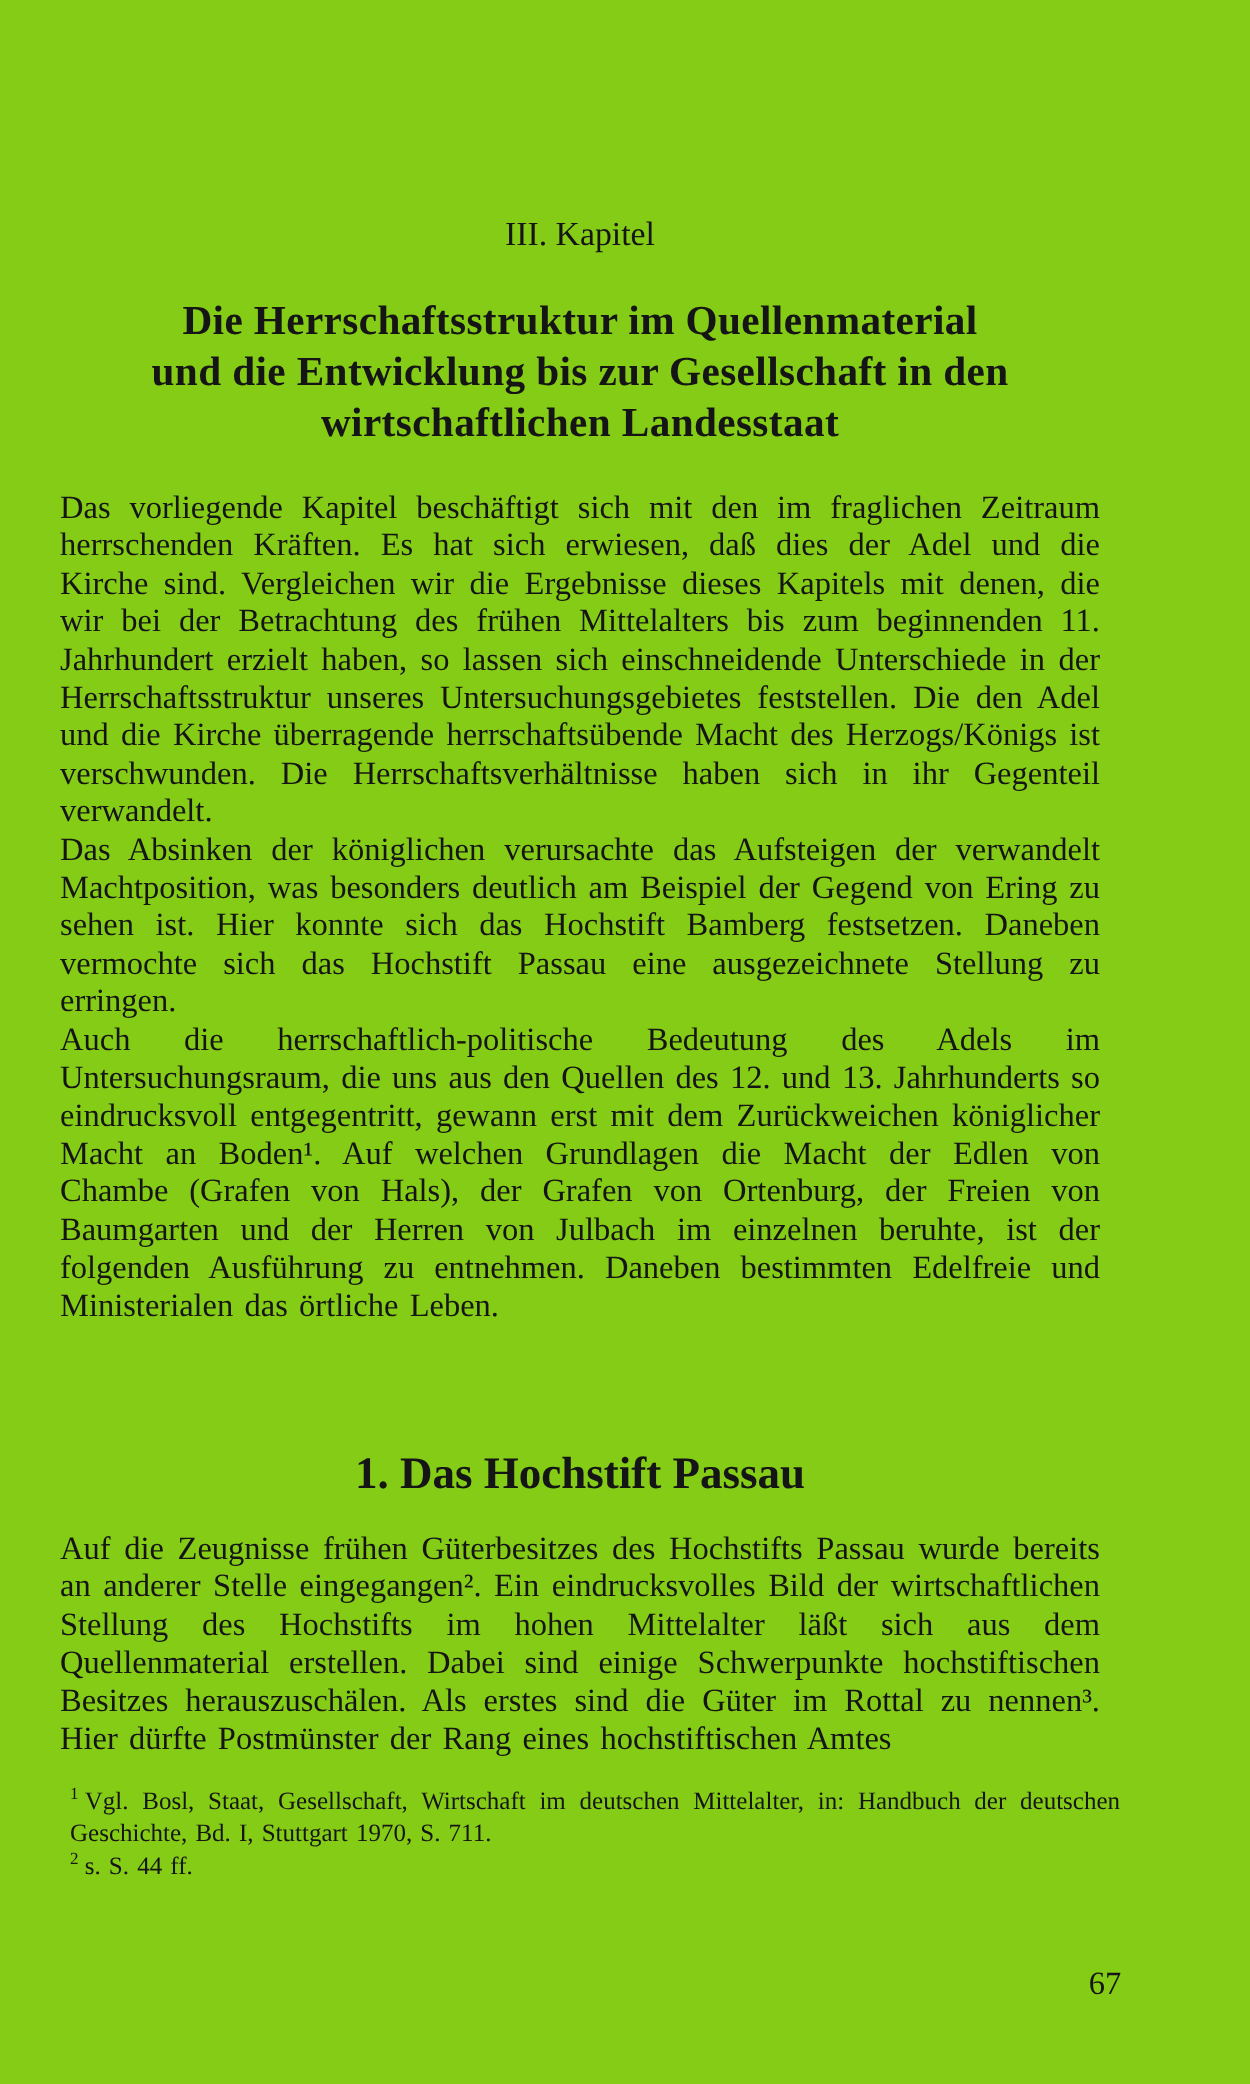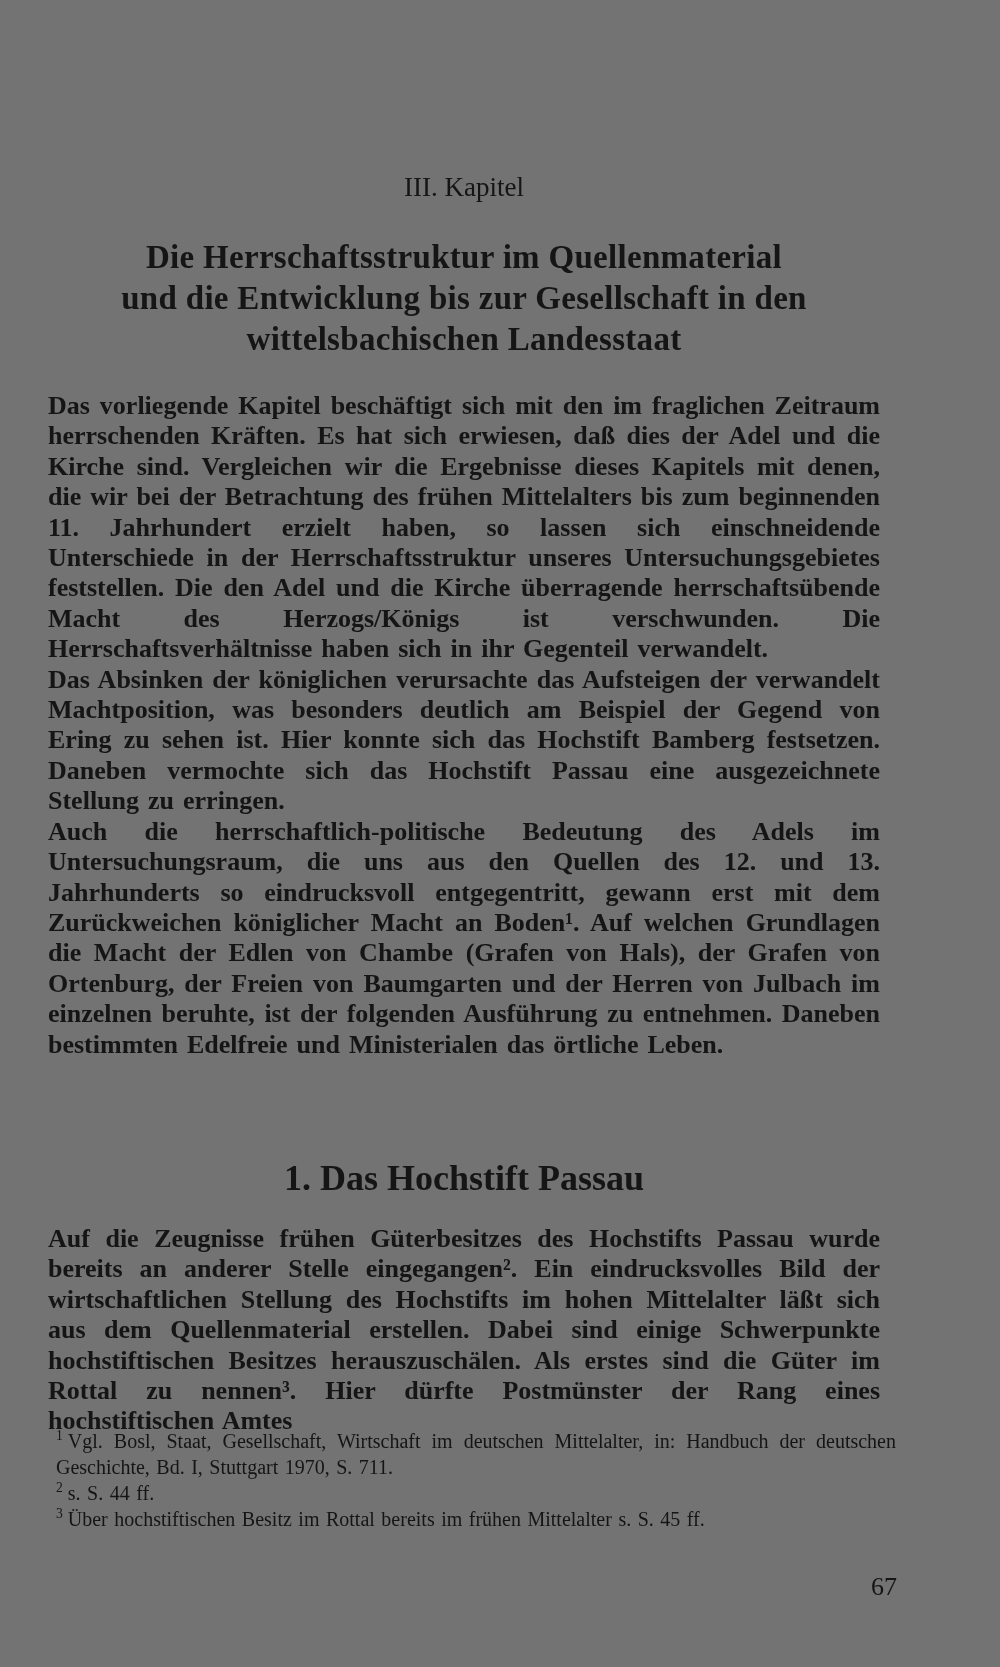--- a/index.html
+++ b/index.html
@@ -1,20 +1,20 @@
 <!DOCTYPE html>
 <html lang="de"><head>
 <meta charset="utf-8">
 <style>
   html, body { margin: 0; padding: 0; }
   .page {
     position: relative;
     width: 1000px;
     height: 1667px;
-    background: #737373;
+    background: #84cc16;
     color: #151515;
     font-family: "Liberation Serif", "DejaVu Serif", serif;
     overflow: hidden;
   }
   .content {
     position: absolute;
     left: 48px;
     top: 0;
     width: 832px;
   }
@@ -34,21 +34,20 @@
     letter-spacing: 0.3px;
   }
   .title span { display: block; }
   .body-block { margin-top: 31px; }
   .para {
     margin: 0;
     font-size: 26px;
     line-height: 30.4px;
     text-align: justify;
     word-spacing: 2.5px;
-    font-weight: bold;
   }
   .section-heading {
     margin: 103px 0 31px 0;
     text-align: center;
     font-size: 36px;
     line-height: 30px;
     font-weight: 700;
   }
   .footnotes {
     position: absolute;
@@ -81,37 +80,36 @@
 <body>
 
 <div class="page">
   <div class="content">
 
     <div class="kicker">III. Kapitel</div>
 
     <h1 class="title">
       <span>Die Herrschaftsstruktur im Quellenmaterial</span>
       <span>und die Entwicklung bis zur Gesellschaft in den</span>
-      <span>wittelsbachischen Landesstaat</span>
+      <span>wirtschaftlichen Landesstaat</span>
     </h1>
 
     <div class="body-block">
         <p class="para">Das vorliegende Kapitel beschäftigt sich mit den im fraglichen Zeitraum herrschenden Kräften. Es hat sich erwiesen, daß dies der Adel und die Kirche sind. Vergleichen wir die Ergebnisse dieses Kapitels mit denen, die wir bei der Betrachtung des frühen Mittelalters bis zum beginnenden 11. Jahrhundert erzielt haben, so lassen sich einschneidende Unterschiede in der Herrschaftsstruktur unseres Untersuchungsgebietes feststellen. Die den Adel und die Kirche überragende herrschaftsübende Macht des Herzogs/Königs ist verschwunden. Die Herrschaftsverhältnisse haben sich in ihr Gegenteil verwandelt.</p>
         <p class="para">Das Absinken der königlichen verursachte das Aufsteigen der verwandelt Machtposition, was besonders deutlich am Beispiel der Gegend von Ering zu sehen ist. Hier konnte sich das Hochstift Bamberg festsetzen. Daneben vermochte sich das Hochstift Passau eine ausgezeichnete Stellung zu erringen.</p>
         <p class="para">Auch die herrschaftlich-politische Bedeutung des Adels im Untersuchungsraum, die uns aus den Quellen des 12. und 13. Jahrhunderts so eindrucksvoll entgegentritt, gewann erst mit dem Zurückweichen königlicher Macht an Boden¹. Auf welchen Grundlagen die Macht der Edlen von Chambe (Grafen von Hals), der Grafen von Ortenburg, der Freien von Baumgarten und der Herren von Julbach im einzelnen beruhte, ist der folgenden Ausführung zu entnehmen. Daneben bestimmten Edelfreie und Ministerialen das örtliche Leben.</p>
       </div>
 
     <h2 class="section-heading">1. Das Hochstift Passau</h2>
 
     <div class="body-block" style="margin-top:16px">
         <p class="para">Auf die Zeugnisse frühen Güterbesitzes des Hochstifts Passau wurde bereits an anderer Stelle eingegangen². Ein eindrucksvolles Bild der wirtschaftlichen Stellung des Hochstifts im hohen Mittelalter läßt sich aus dem Quellenmaterial erstellen. Dabei sind einige Schwerpunkte hochstiftischen Besitzes herauszuschälen. Als erstes sind die Güter im Rottal zu nennen³. Hier dürfte Postmünster der Rang eines hochstiftischen Amtes</p>
       </div>
 
   </div>
 
   <div class="footnotes">
       <p class="footnote"><sup class="fn-marker">1</sup>Vgl. Bosl, Staat, Gesellschaft, Wirtschaft im deutschen Mittelalter, in: Handbuch der deutschen Geschichte, Bd. I, Stuttgart 1970, S. 711.</p>
       <p class="footnote"><sup class="fn-marker">2</sup>s. S. 44 ff.</p>
-      <p class="footnote"><sup class="fn-marker">3</sup>Über hochstiftischen Besitz im Rottal bereits im frühen Mittelalter s. S. 45 ff.</p>
     </div>
 
   <div class="page-number">67</div>
 </div>
 
 </body></html>

